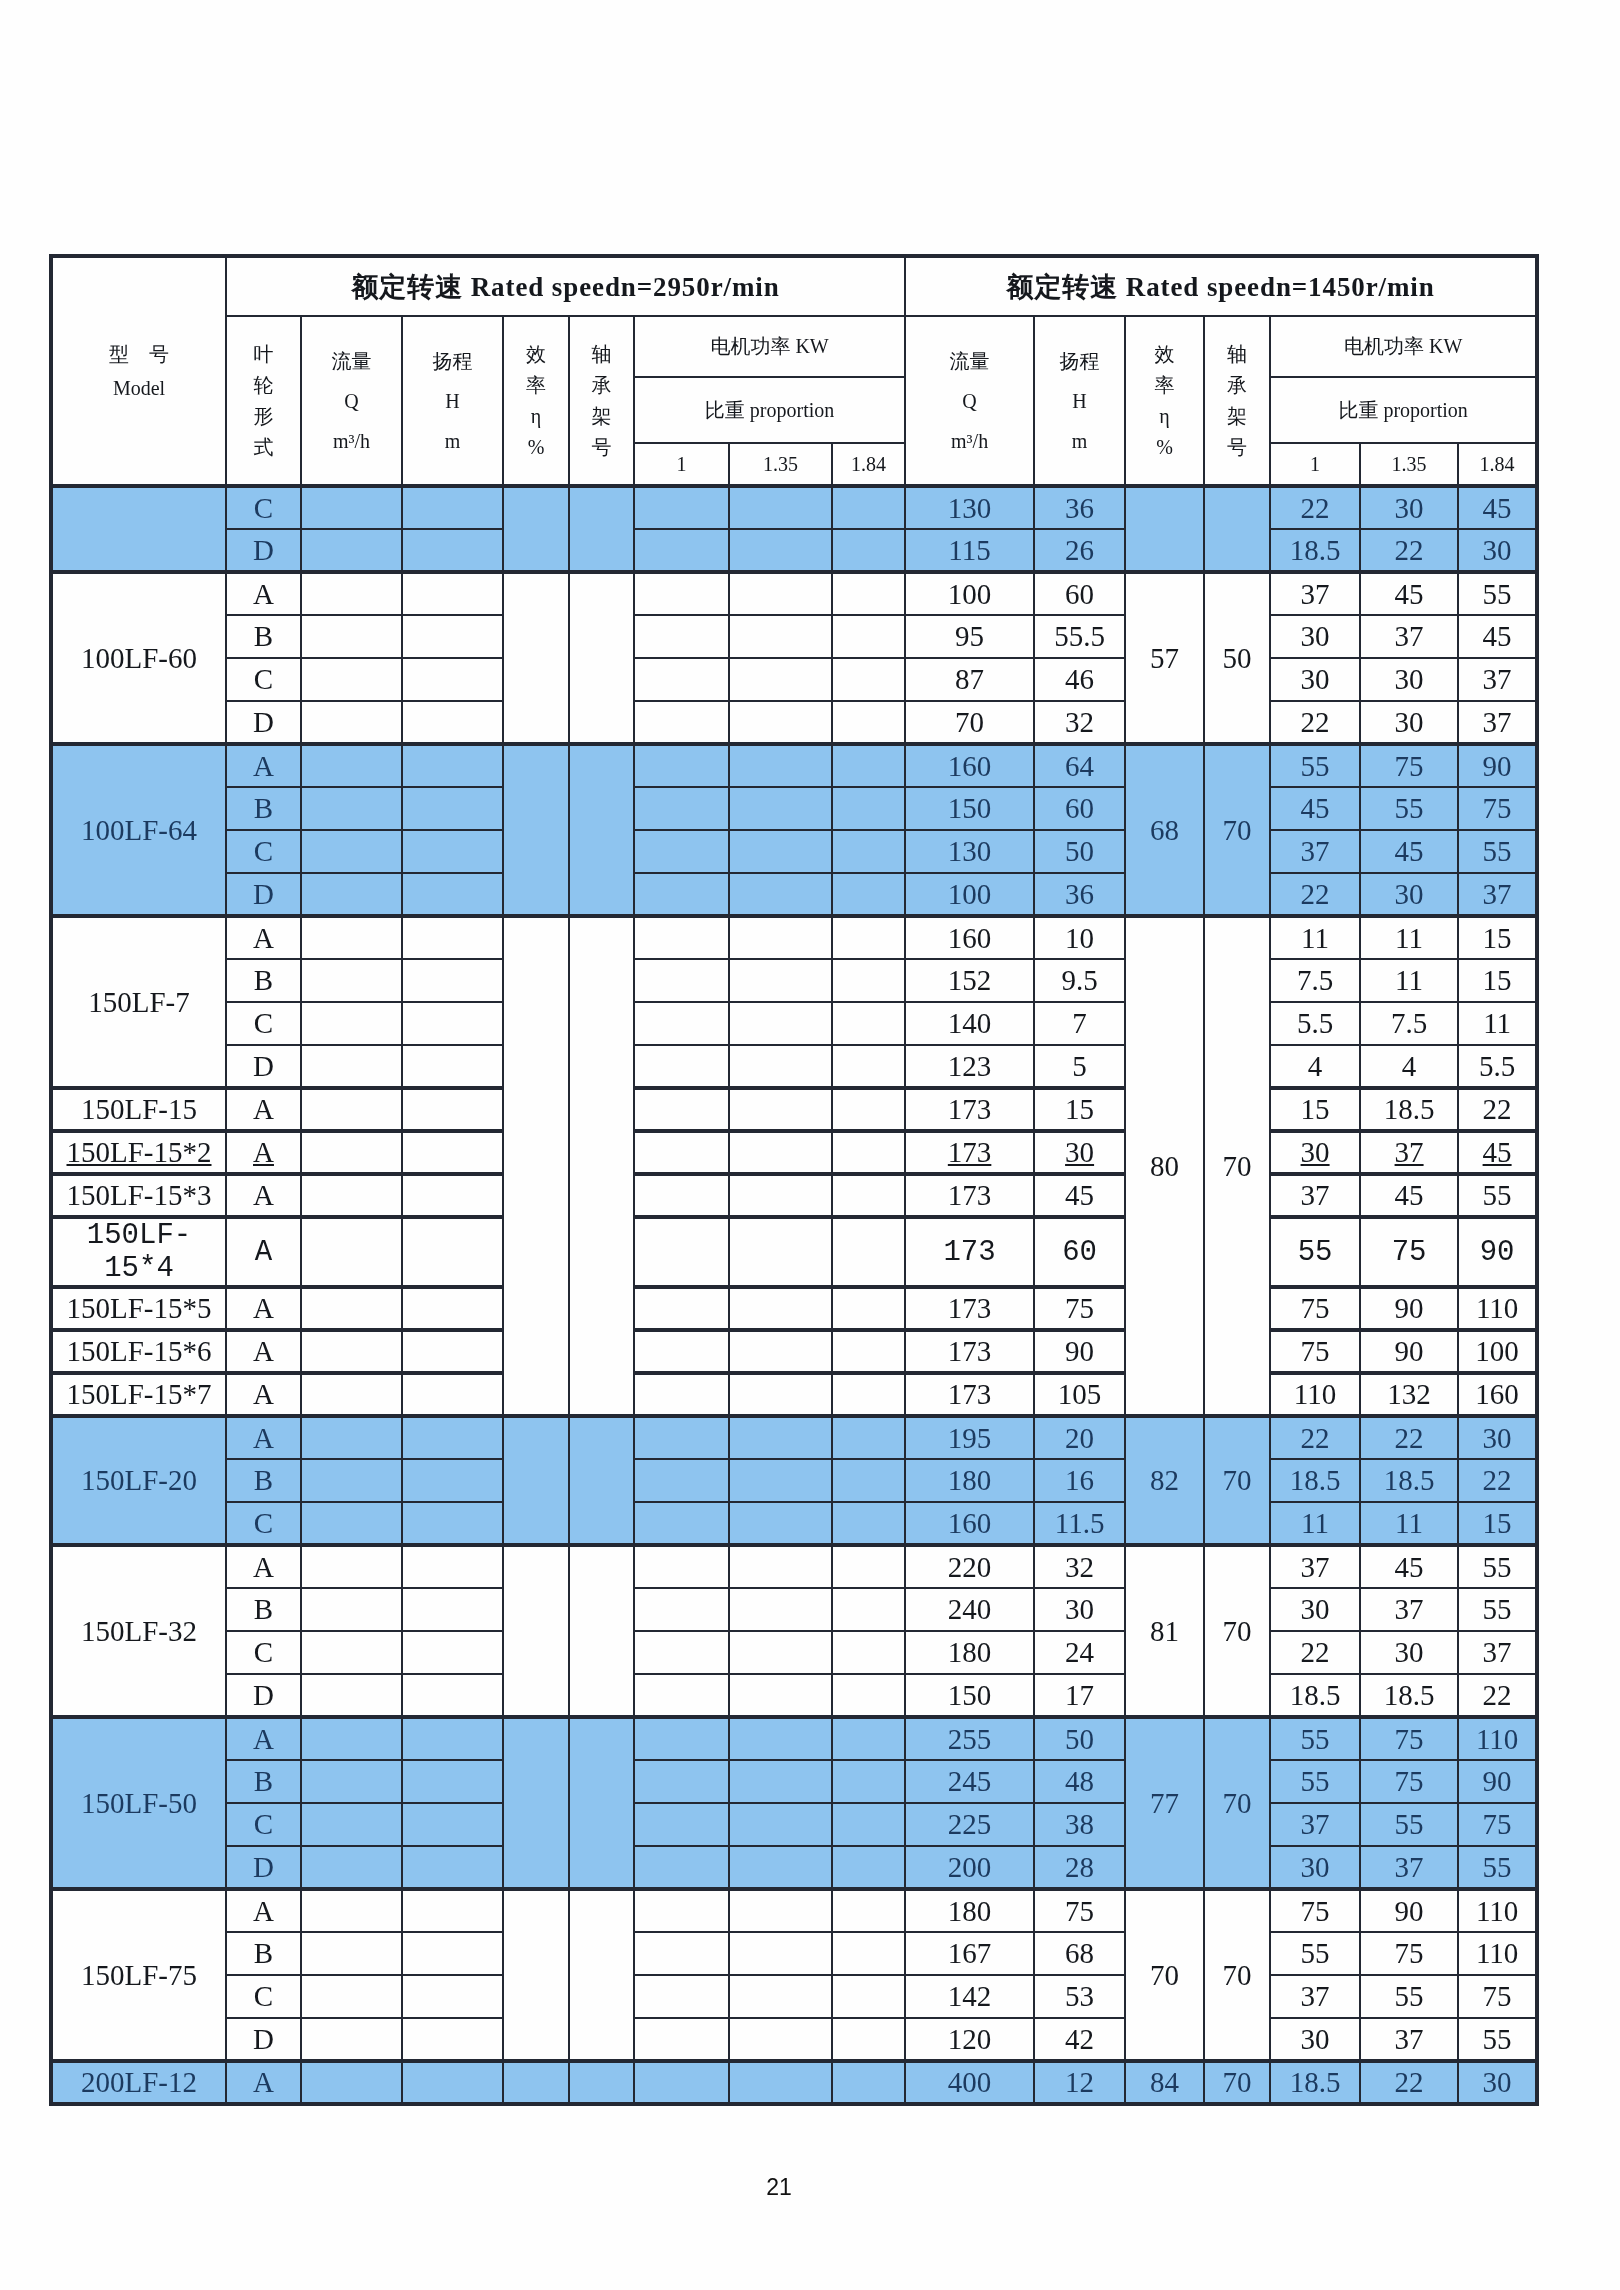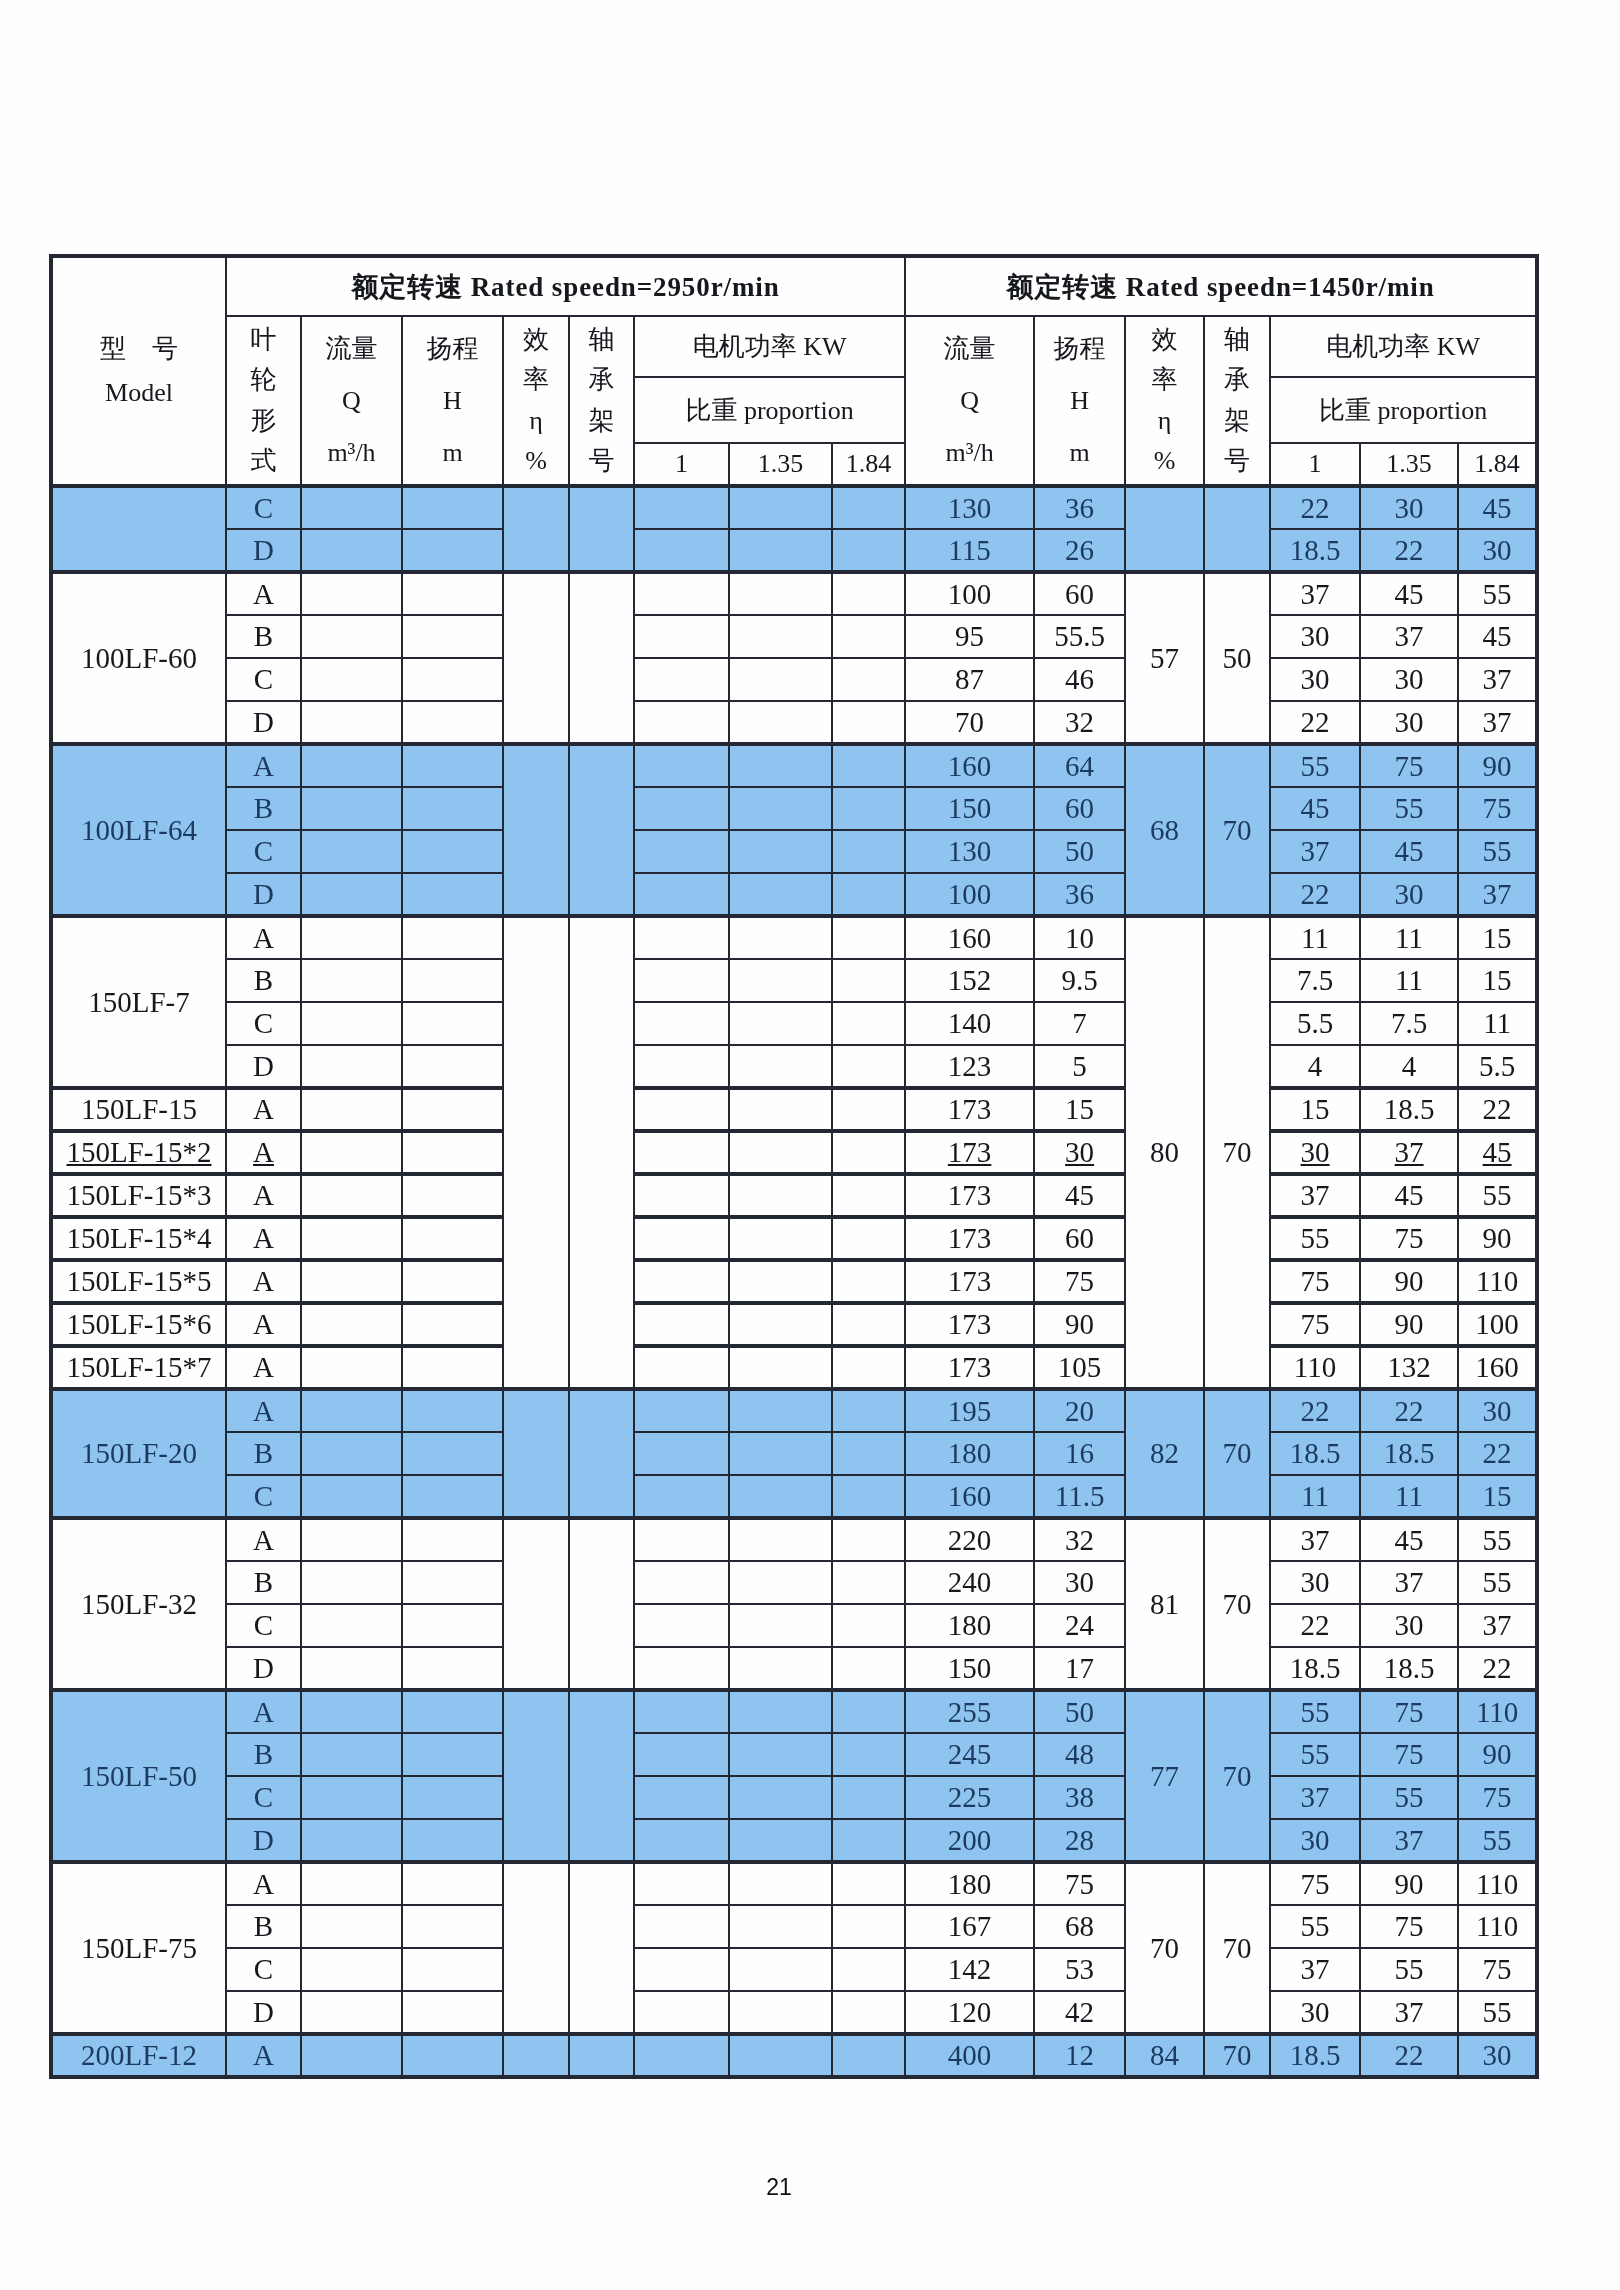--- a/index.html
+++ b/index.html
@@ -3,21 +3,21 @@
 <meta charset="utf-8">
 <style>
   html,body{margin:0;padding:0;background:#d9d9d9;}
   .page{position:relative;width:1620px;height:2291px;background:#fefefe;
         font-family:"Liberation Serif","DejaVu Serif",serif;color:#15181d;overflow:hidden;}
   table.spec{position:absolute;left:49px;top:254px;width:1487px;
              border-collapse:collapse;table-layout:fixed;
              border:4.5px solid #232833;}
   .spec th,.spec td{border:2.7px solid #232833;text-align:center;vertical-align:middle;
              padding:0;font-weight:normal;overflow:hidden;}
-  .spec thead th{font-size:26px;}
+  .spec thead th{font-size:20px;}
   .spec th.speed{font-size:27px;font-weight:bold;letter-spacing:0.9px;margin-left:40px;}
   .stack{white-space:pre-line;}
   .lh2{line-height:1.7;}
   .lh3{line-height:2.0;}
   .lh4{line-height:1.55;}
   .spec tbody td{font-size:29px;}
   .spec tbody tr.gstart td{border-top-width:4.5px;}
   .spec tbody tr.hl td{background:#8ec4ef;color:#1c3a5f;}
   .pagenum{position:absolute;left:743px;top:2174px;width:72px;text-align:center;
            font-family:"Liberation Sans","DejaVu Sans",sans-serif;font-size:23px;color:#111;}
@@ -339,21 +339,21 @@
           <td></td>
           <td></td>
           <td></td>
           <td></td>
           <td>173</td>
           <td>45</td>
           <td>37</td>
           <td>45</td>
           <td>55</td>
         </tr>
-        <tr class="gstart" style="height: 43px;">
+        <tr class="gstart" style="height: 43px; font-family: Liberation Mono, monospace;">
           <td>150LF-15*4</td>
           <td>A</td>
           <td></td>
           <td></td>
           <td></td>
           <td></td>
           <td></td>
           <td>173</td>
           <td>60</td>
           <td>55</td>

